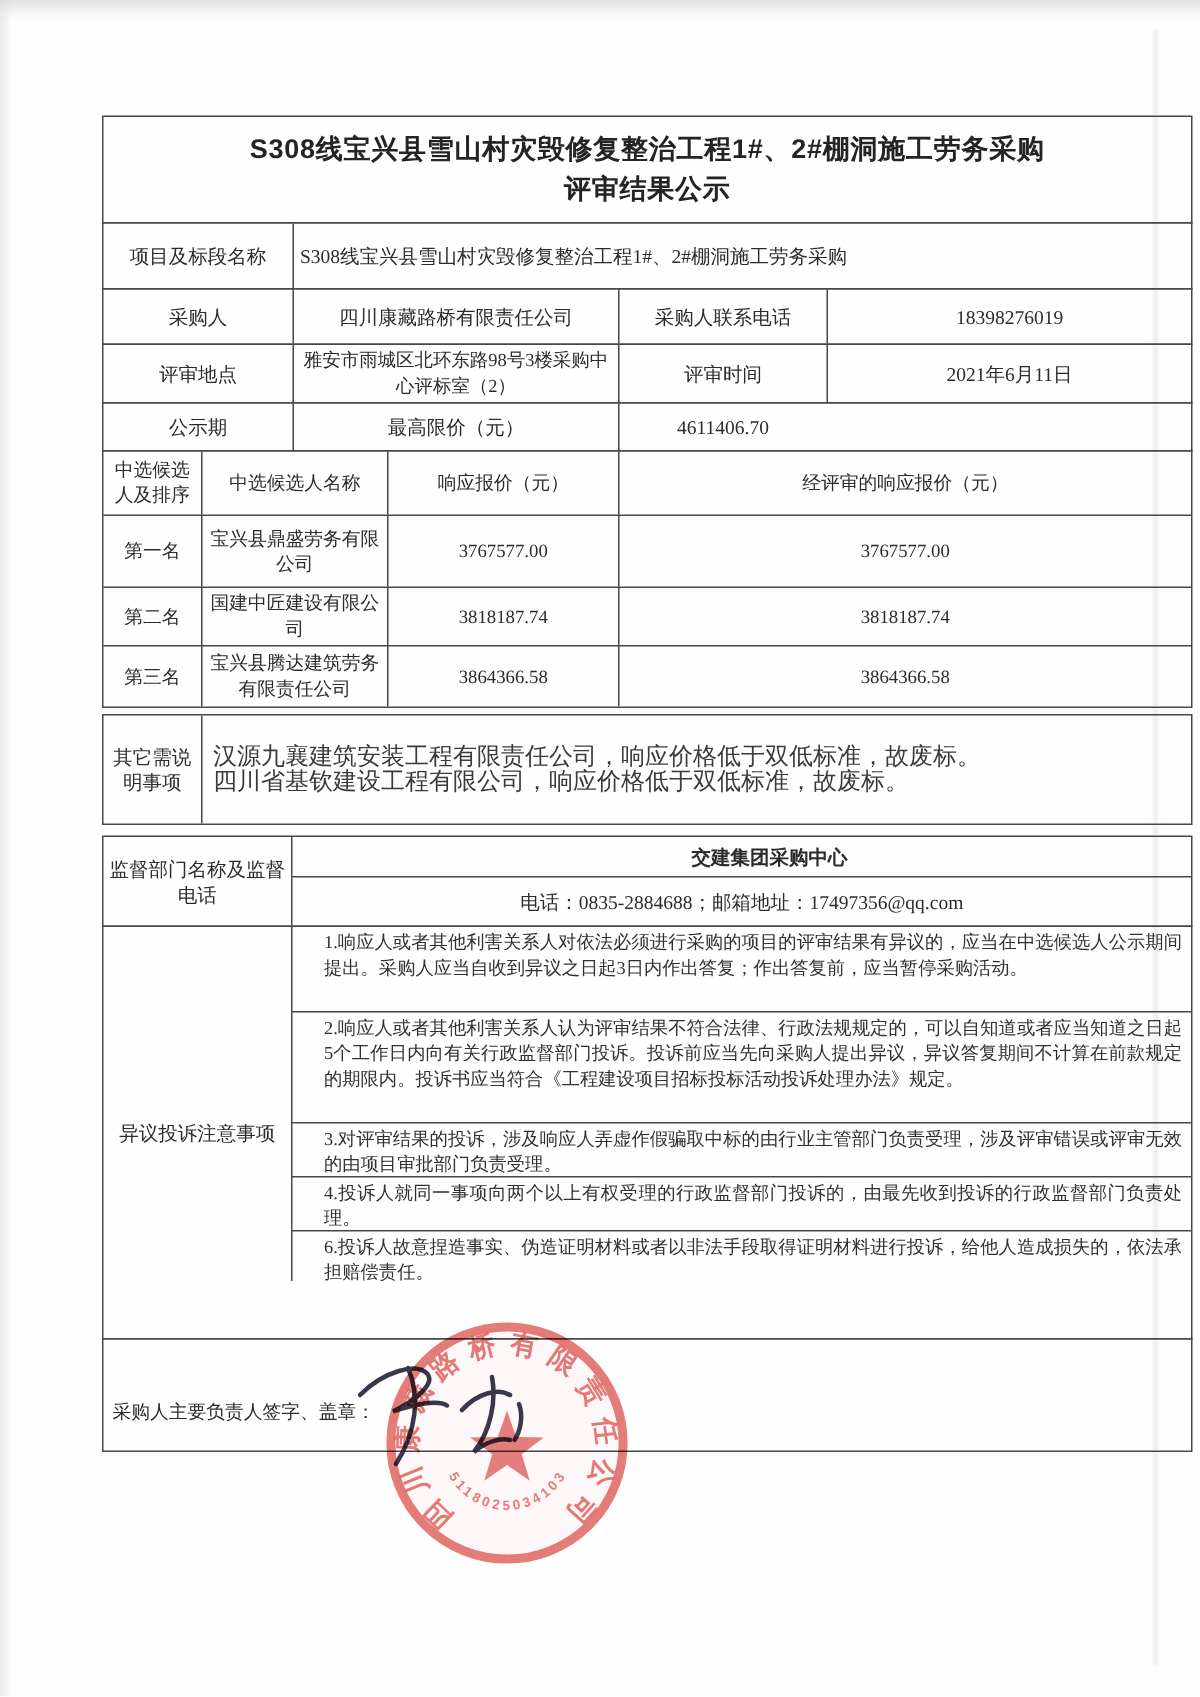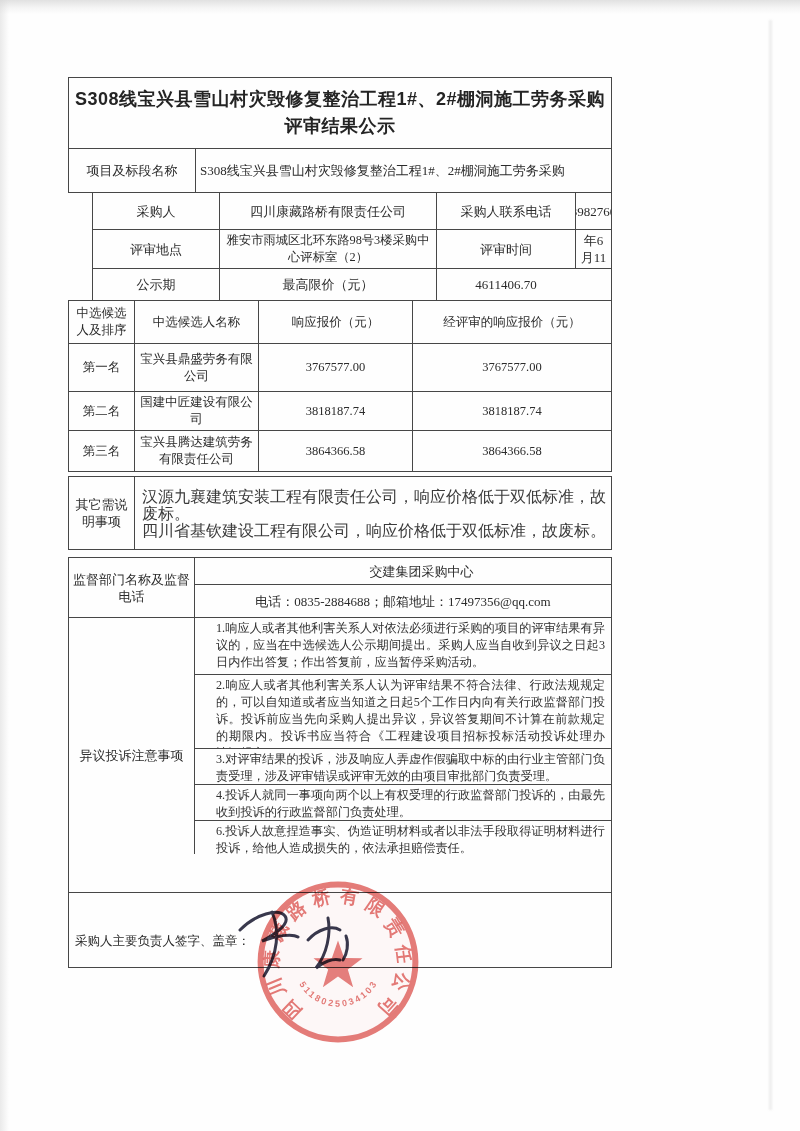--- a/index.html
+++ b/index.html
@@ -11,36 +11,36 @@
   }
   
   .scan-top { position:absolute; left:0; top:0; width:800px; height:14px;
     background:linear-gradient(to bottom, #c9c9c9 0%, #ededed 55%, rgba(255,255,255,0) 100%);
     opacity:.55; }
   .scan-left { position:absolute; left:0; top:0; width:9px; height:1131px;
     background:linear-gradient(to right, #d6d6d6, rgba(255,255,255,0)); opacity:.5; }
   .scan-right { position:absolute; right:28px; top:20px; width:3px; height:1090px;
     background:#e2e2e2; opacity:.6; filter:blur(1px); }
 
-  .doc { position:absolute; left:68px; top:78px; width:544px; }
+  .doc { position:absolute; left:68px; top:78px; width:727px; }
 
   .sec { position:relative; border:1px solid #474747; background:transparent; margin-top:-1px; }
   .grid { display:grid; }
   .c { display:flex; align-items:center; justify-content:center; text-align:center;
        font-size:13px; line-height:17px; overflow:hidden; padding:1px 3px; }
   .bl { border-left:1px solid #474747; }
   .bt { border-top:1px solid #474747; }
   .left { justify-content:flex-start; text-align:left; }
 
   .title-box { height:72px; display:flex; flex-direction:column; align-items:center;
     justify-content:center; font-family:"Liberation Sans","DejaVu Sans",sans-serif;
     font-weight:bold; font-size:18px; line-height:27px; color:#242424; letter-spacing:.5px; }
 
   .info1 { grid-template-columns:126px 1fr; grid-template-rows:43px; }
-  .info3 { grid-template-columns:126px 217px 139px 1fr;margin-left:24px; }
+  .info3 { grid-template-columns:126px 217px 139px 1fr; }
   .r2 { grid-template-rows:36px; }
   .r3 { grid-template-rows:38px; }
   .r4 { grid-template-rows:31px; }
 
   .cand { grid-template-columns:65px 124px 154px 1fr; grid-template-rows:42px 48px 39px 41px; }
   .cand .c { font-size:12.5px; }
 
   .other { grid-template-columns:65px 1fr; grid-template-rows:72px; margin-top:4px; }
   .other-lines { font-size:16px; line-height:17px; color:#3a3a3a; padding-left:4px; }
 
@@ -126,21 +126,21 @@
       <div class="c bl left">
         <div class="other-lines">
           <div>汉源九襄建筑安装工程有限责任公司，响应价格低于双低标准，故废标。</div>
           <div>四川省基钦建设工程有限公司，响应价格低于双低标准，故废标。</div>
         </div>
       </div>
     </div>
 
     <div class="sec grid superv">
       <div class="c label">监督部门名称及监督电话</div>
-      <div class="c bl" style="font-weight:normal;padding-left:40px;">交建集团采购中心</div>
+      <div class="c bl" style="font-weight:bold;padding-left:40px;">交建集团采购中心</div>
       <div class="c bl bt">电话：0835-2884688；邮箱地址：17497356@qq.com</div>
     </div>
 
     <div class="sec grid objection">
       <div class="c label">异议投诉注意事项</div>
       <div class="c bl obj-item">1.响应人或者其他利害关系人对依法必须进行采购的项目的评审结果有异议的，应当在中选候选人公示期间提出。采购人应当自收到异议之日起3日内作出答复；作出答复前，应当暂停采购活动。</div>
       <div class="c bl bt obj-item">2.响应人或者其他利害关系人认为评审结果不符合法律、行政法规规定的，可以自知道或者应当知道之日起5个工作日内向有关行政监督部门投诉。投诉前应当先向采购人提出异议，异议答复期间不计算在前款规定的期限内。投诉书应当符合《工程建设项目招标投标活动投诉处理办法》规定。</div>
       <div class="c bl bt obj-item">3.对评审结果的投诉，涉及响应人弄虚作假骗取中标的由行业主管部门负责受理，涉及评审错误或评审无效的由项目审批部门负责受理。</div>
       <div class="c bl bt obj-item">4.投诉人就同一事项向两个以上有权受理的行政监督部门投诉的，由最先收到投诉的行政监督部门负责处理。</div>
       <div class="c bl bt obj-item">6.投诉人故意捏造事实、伪造证明材料或者以非法手段取得证明材料进行投诉，给他人造成损失的，依法承担赔偿责任。</div>

